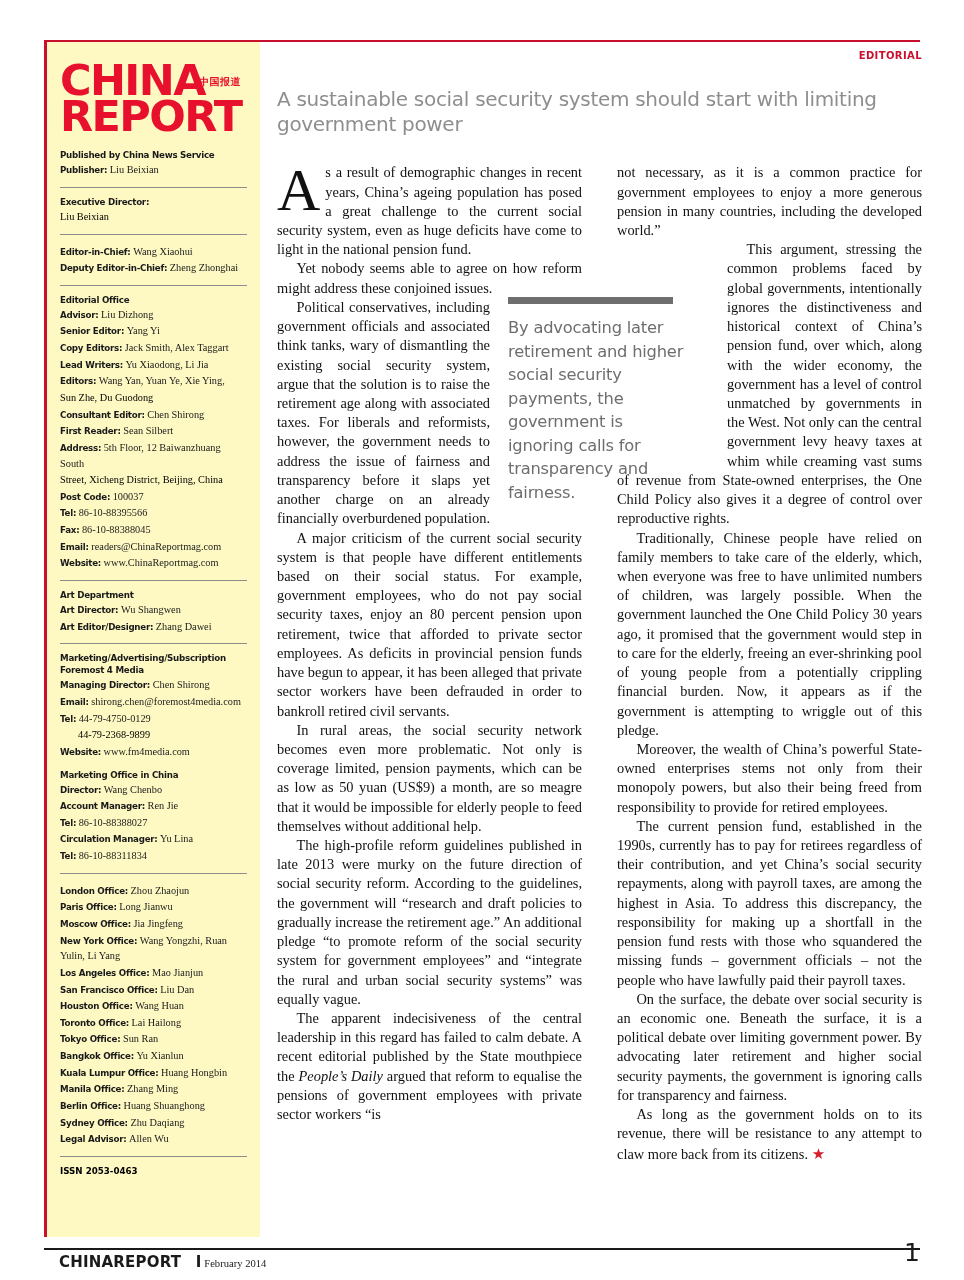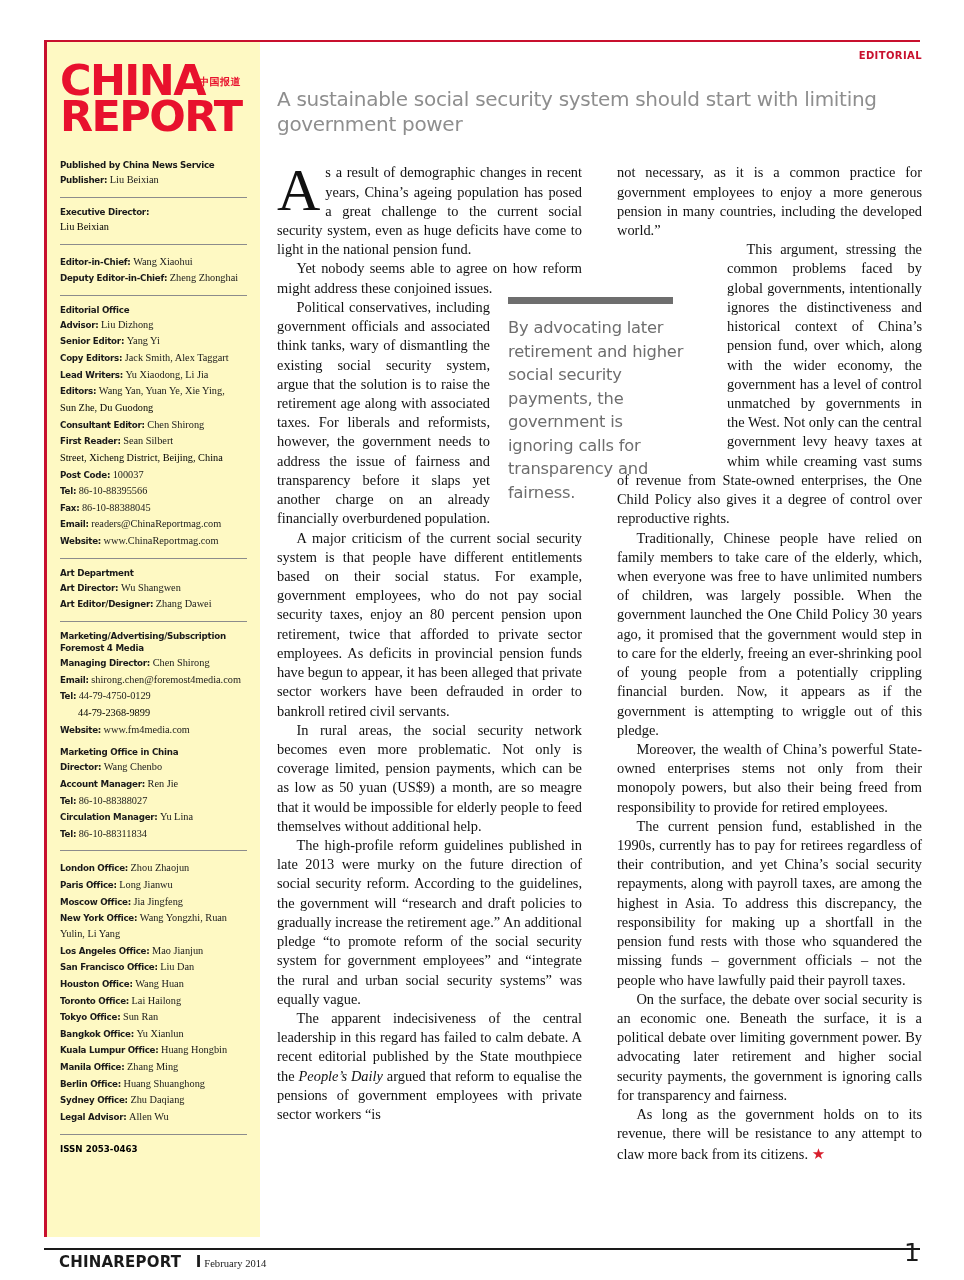--- a/index.html
+++ b/index.html
@@ -26,21 +26,21 @@
     font-family:"DejaVu Sans", sans-serif;
     font-weight:bold;color:#e8112d;
     font-size:43px;line-height:0.84;
     letter-spacing:-1.6px;
   }
   .logo-cn{
     position:absolute;right:6px;top:13px;
     font-family:"DejaVu Sans", sans-serif;
     color:#e8112d;font-size:10px;font-weight:bold;letter-spacing:0.5px;text-align:right;
   }
-  .mast{margin-top:26px;}
+  .mast{margin-top:16px;}
   .mast-row{
     font-size:10.2px;line-height:1.52;color:#1a1a1a;
     margin:0 0 1px 0;
   }
   .mast-row b{
     font-family:"DejaVu Sans", sans-serif;
     font-weight:bold;font-size:8.7px;letter-spacing:-0.25px;
   }
   .mast-row span{font-family:"Liberation Serif", serif;font-size:10.3px;}
   .mast-head{
@@ -190,20 +190,24 @@
 
       <div class="mast-row">
         <b>Consultant Editor:</b>
         <span>Chen Shirong</span>
       </div>
       <div class="mast-row">
         <b>First Reader:</b>
         <span>Sean Silbert</span>
       </div>
 
+      <div class="mast-row">
+        <b>Address:</b>
+        <span>5th Floor, 12 Baiwanzhuang South</span>
+      </div>
       <div class="mast-cont">Street, Xicheng District, Beijing, China</div>
 
       <div class="mast-row">
         <b>Post Code:</b>
         <span>100037</span>
       </div>
       <div class="mast-row">
         <b>Tel:</b>
         <span>86-10-88395566</span>
       </div>

